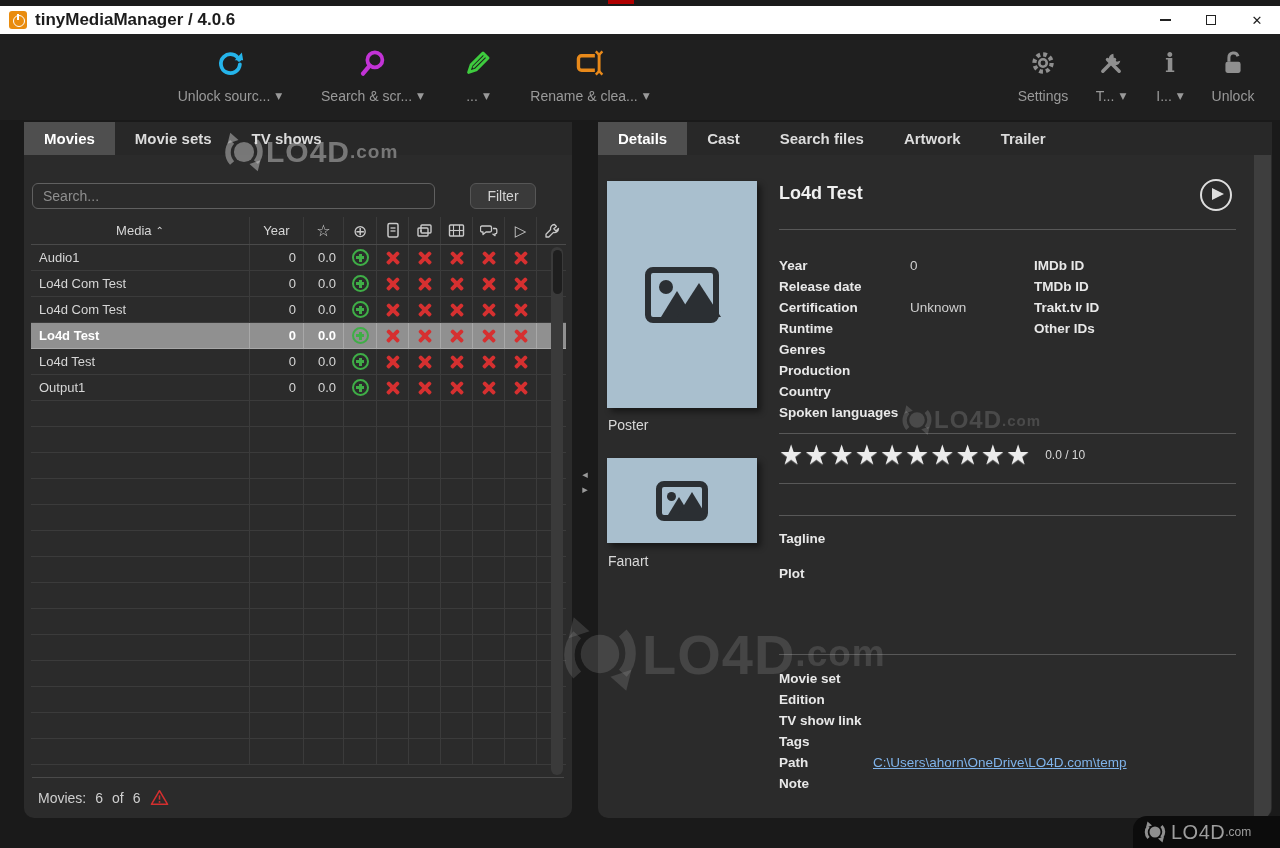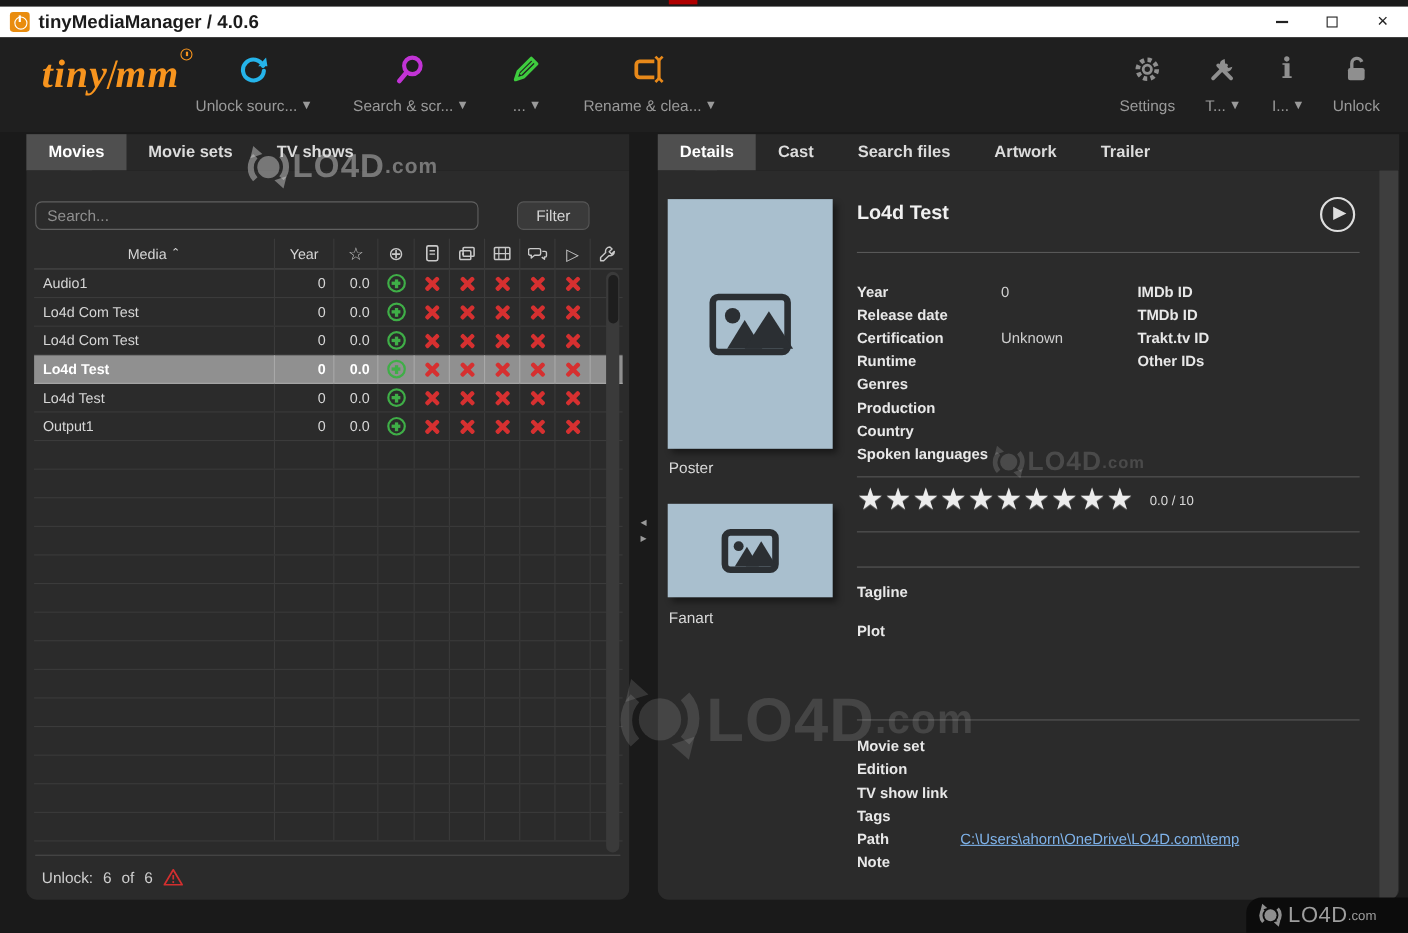--- a/index.html
+++ b/index.html
@@ -185,21 +185,20 @@
     <div class="win-btn">
         <div class="max-glyph"></div>
       </div>
     <div class="win-btn">
         <div class="close-glyph">✕</div>
       </div>
   </div>
 </div>
 
 <div class="toolbar">
-  <div class="brand"><span>tiny</span><span class="sep"></span><span>mm</span><span class="reg"></span></div>
 
   <div class="tb-group" style="left:160px;width:140px;">
     <div class="tb-icon">
       <svg width="30" height="30" viewBox="0 0 24 24" fill="none">
           <path d="M19.3 9.5a7.6 7.6 0 1 0 .6 3.6" stroke="#25b4ea" stroke-width="3" stroke-linecap="round"></path>
           <polygon points="15.8,9.8 22.5,9.8 21.5,3.5" fill="#25b4ea"></polygon>
         </svg>
     </div>
     <div class="tb-label">
         <span>Unlock sourc...</span>
@@ -682,21 +681,21 @@
           </div>
         </div>
     </div>
 
     <div class="vscroll-left">
         <div class="thumb"></div>
       </div>
 
     <div class="left-footer-line"></div>
     <div class="left-footer">
-      <span>Unlock:</span>
+      <span>Movies:</span>
       <span>6</span>
       <span>of</span>
       <span>6</span>
       <svg class="warn-tri" viewBox="0 0 22 20">
           <path d="M11 2 L20.5 18 H1.5 Z" fill="none" stroke="#d32f2f" stroke-width="1.8" stroke-linejoin="round"></path>
           <line x1="11" y1="7.5" x2="11" y2="12.5" stroke="#d32f2f" stroke-width="1.8"></line>
           <circle cx="11" cy="15.2" r="1.1" fill="#d32f2f"></circle>
         </svg>
     </div>
   </div>

